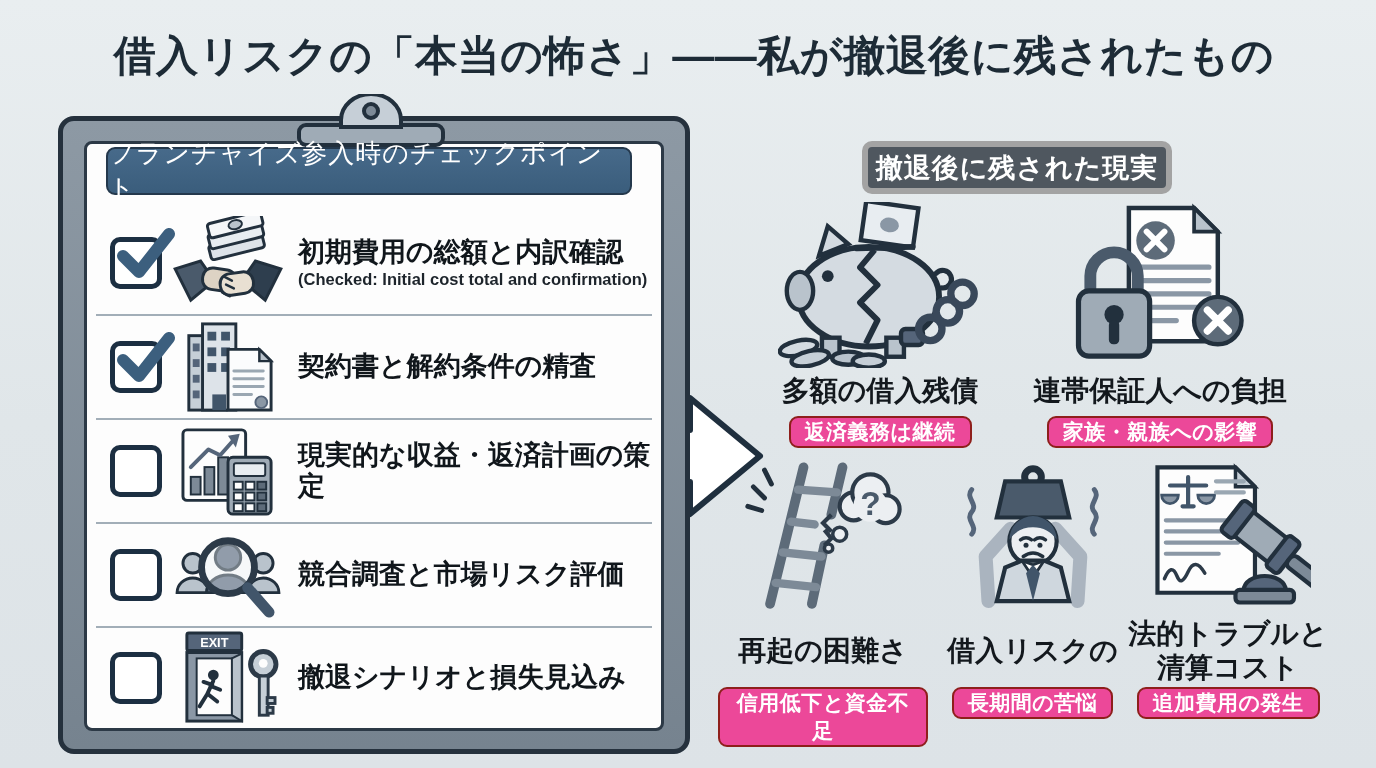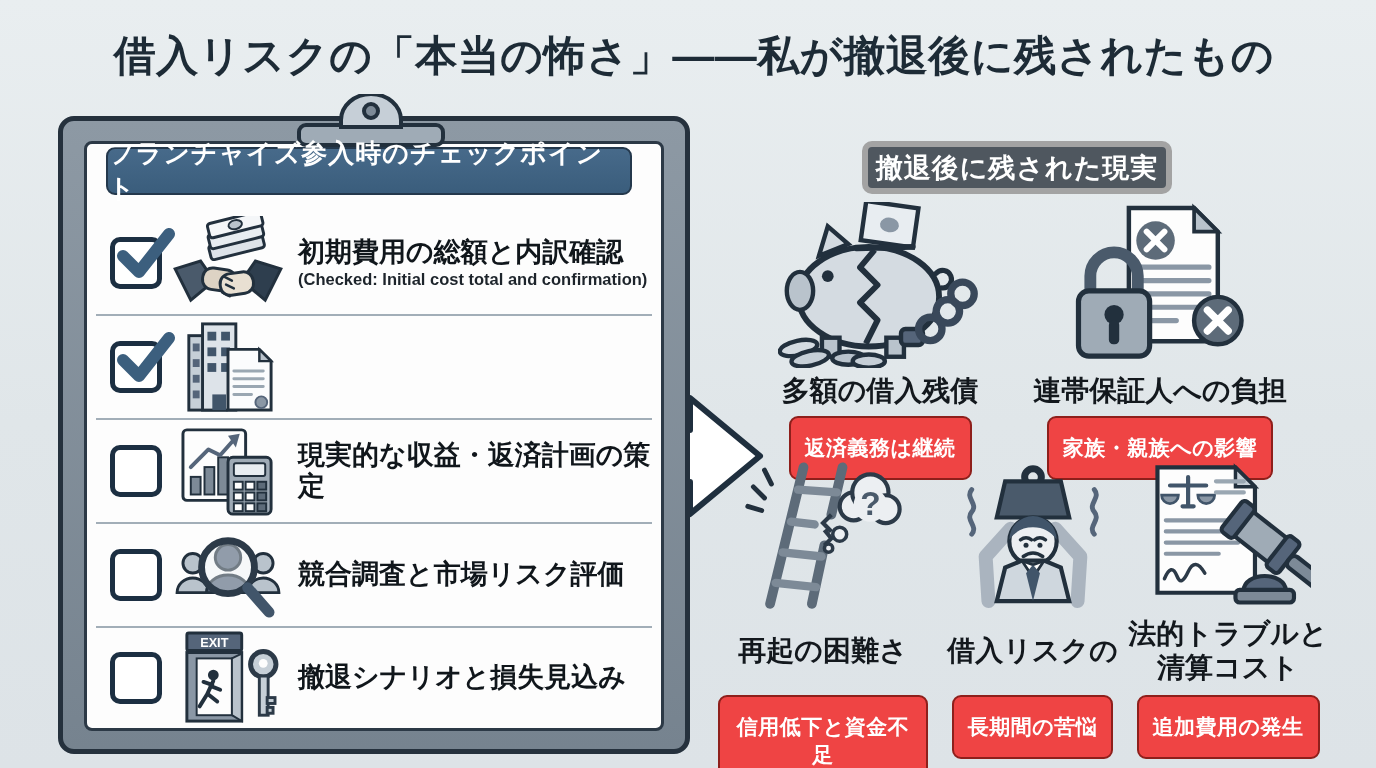--- a/index.html
+++ b/index.html
@@ -23,21 +23,21 @@
   .clipboard-paper {
     position:absolute; left:84px; top:141px; width:580px; height:590px;
     background:#fdfdfd; border:3px solid #2c3946; border-radius:8px; z-index:4;
   }
   .clipboard-clip { position:absolute; left:296px; top:94px; width:150px; height:54px; z-index:6; }
   .check-banner {
     position:absolute; left:106px; top:147px; width:526px; height:48px;
     background:linear-gradient(180deg,#476a8a,#3a5d7c);
     border:2px solid #24384c; border-radius:9px; z-index:6;
     display:flex; align-items:center; justify-content:center;
-    color:#fff; font-size:26px; font-weight:700; letter-spacing:1px;
+    color:#fff; font-size:26px; font-weight:400; letter-spacing:1px;
   }
   .check-rows { position:absolute; left:96px; top:212px; width:556px; z-index:5; }
   .check-row {
     height:104px; display:flex; align-items:center; padding-left:14px;
     border-bottom:2px solid #a2aeb8;
   }
   .check-row:last-child { border-bottom:none; height:100px; }
   .checkbox {
     position:relative; flex:none; width:52px; height:52px;
     border:5px solid #1c2f42; border-radius:10px; background:#fff;
@@ -56,34 +56,34 @@
     position:absolute; left:862px; top:141px; width:310px; height:53px;
     background:#4f575f; border:6px solid #a3a3a3; border-radius:10px;
     display:flex; align-items:center; justify-content:center;
     color:#fff; font-size:27px; font-weight:800; letter-spacing:1px; z-index:2;
   }
   .aftermath-item { position:absolute; text-align:center; z-index:2; }
   .am-icon { display:flex; align-items:flex-end; justify-content:center; }
   .am-label { display:flex; flex-direction:column; align-items:center; justify-content:center;
     font-size:28px; font-weight:800; color:#13181d; line-height:34px; }
   .am-badge {
-    display:inline-block; margin-top:6px; padding:16px 14px;
-    background:#ef4444; border:2px solid #8e1f1b; border-radius:9px;
+    display:inline-block; margin-top:6px; padding:0 14px;
+    background:#ec4899; border:2px solid #8e1f1b; border-radius:9px;
     color:#fff; font-size:21px; font-weight:800; letter-spacing:0.5px;
   }
   .item-a { left:760px; top:198px; width:240px; }
   .item-b { left:1030px; top:198px; width:260px; }
   .item-a .am-icon, .item-b .am-icon { height:170px; }
   .item-a .am-label, .item-b .am-label { height:38px; margin-top:4px; }
   .item-c { left:718px; top:455px; width:210px; }
   .item-d { left:925px; top:455px; width:215px; }
   .item-e { left:1123px; top:455px; width:210px; }
   .item-c .am-icon, .item-d .am-icon, .item-e .am-icon { height:160px; }
   .item-c .am-label, .item-d .am-label, .item-e .am-label { height:72px; }
-  .item-c .am-badge, .item-d .am-badge, .item-e .am-badge { margin-top:8px; }
+  .item-c .am-badge, .item-d .am-badge, .item-e .am-badge { margin-top:0; }
 </style>
 </head>
 <body>
 
 <div class="page-title">借入リスクの「本当の怖さ」——私が撤退後に残されたもの</div>
 
 <div class="big-arrow">
   <svg width="122" height="132" viewBox="0 0 122 132">
     <polygon points="2,40 44,40 44,8 114,66 44,124 44,92 2,92" fill="#ffffff" stroke="#1f2f3e" stroke-width="6" stroke-linejoin="round"></polygon>
   </svg>
@@ -150,20 +150,23 @@
         <rect x="29" y="28" width="9" height="9" fill="#41556a"></rect>
           <rect x="43" y="28" width="9" height="9" fill="#41556a"></rect>
         <rect x="29" y="44" width="9" height="9" fill="#41556a"></rect>
           <rect x="43" y="44" width="9" height="9" fill="#41556a"></rect>
         <rect x="34" y="76" width="14" height="16" fill="#41556a"></rect>
         <path d="M50,30 h32 l12,12 v50 h-44 z" fill="#fbfcfd" stroke="#22303d" stroke-width="3"></path>
         <path d="M82,30 l12,12 h-12 z" fill="#b9c3cc" stroke="#22303d" stroke-width="2.5"></path>
         <path d="M56,52 h30 M56,60 h30 M56,68 h30 M56,76 h18" stroke="#9aa7b2" stroke-width="3" stroke-linecap="round"></path>
         <circle cx="84" cy="84" r="6" fill="#8a97a5" stroke="#55657a" stroke-width="2"></circle>
       </svg>
+    </div>
+    <div class="row-text">
+      <span class="row-label">契約書と解約条件の精査</span>
     </div>
   </div>
 
   <div class="check-row">
     <div class="checkbox">
       
     </div>
     <div class="row-icon">
       <svg width="100" height="94" viewBox="0 0 100 96">
         <rect x="4" y="6" width="64" height="72" rx="4" fill="#fdfdfd" stroke="#22303d" stroke-width="3"></rect>

